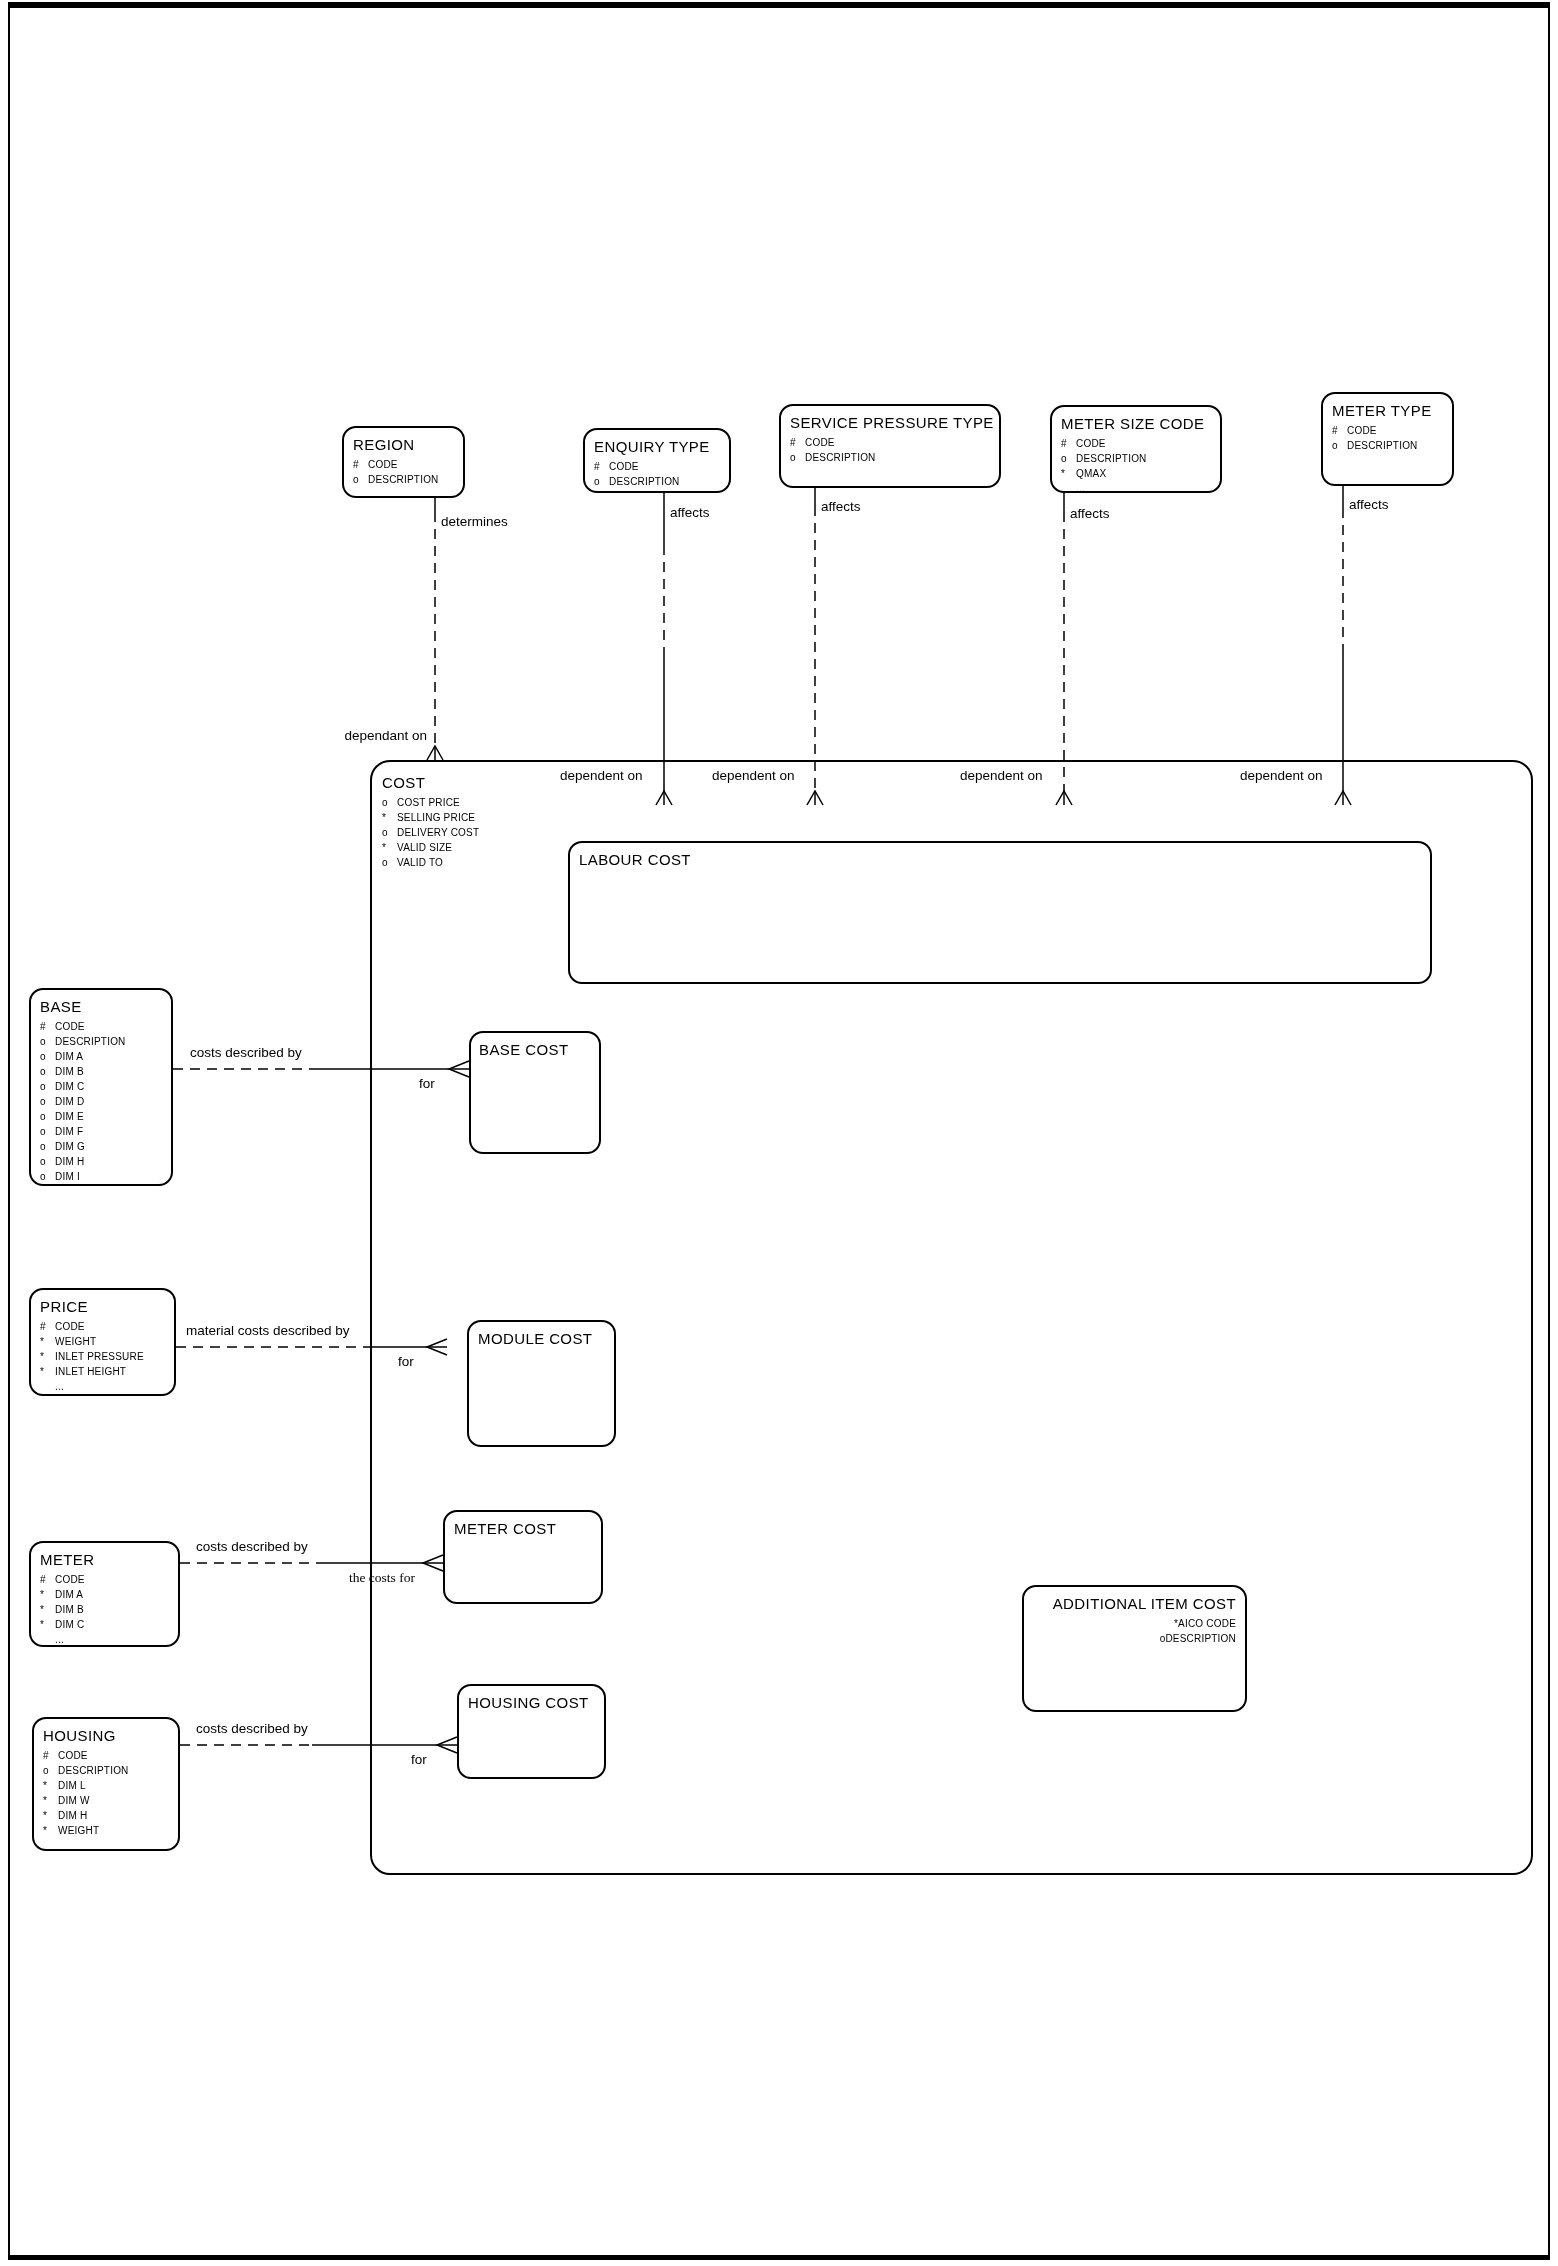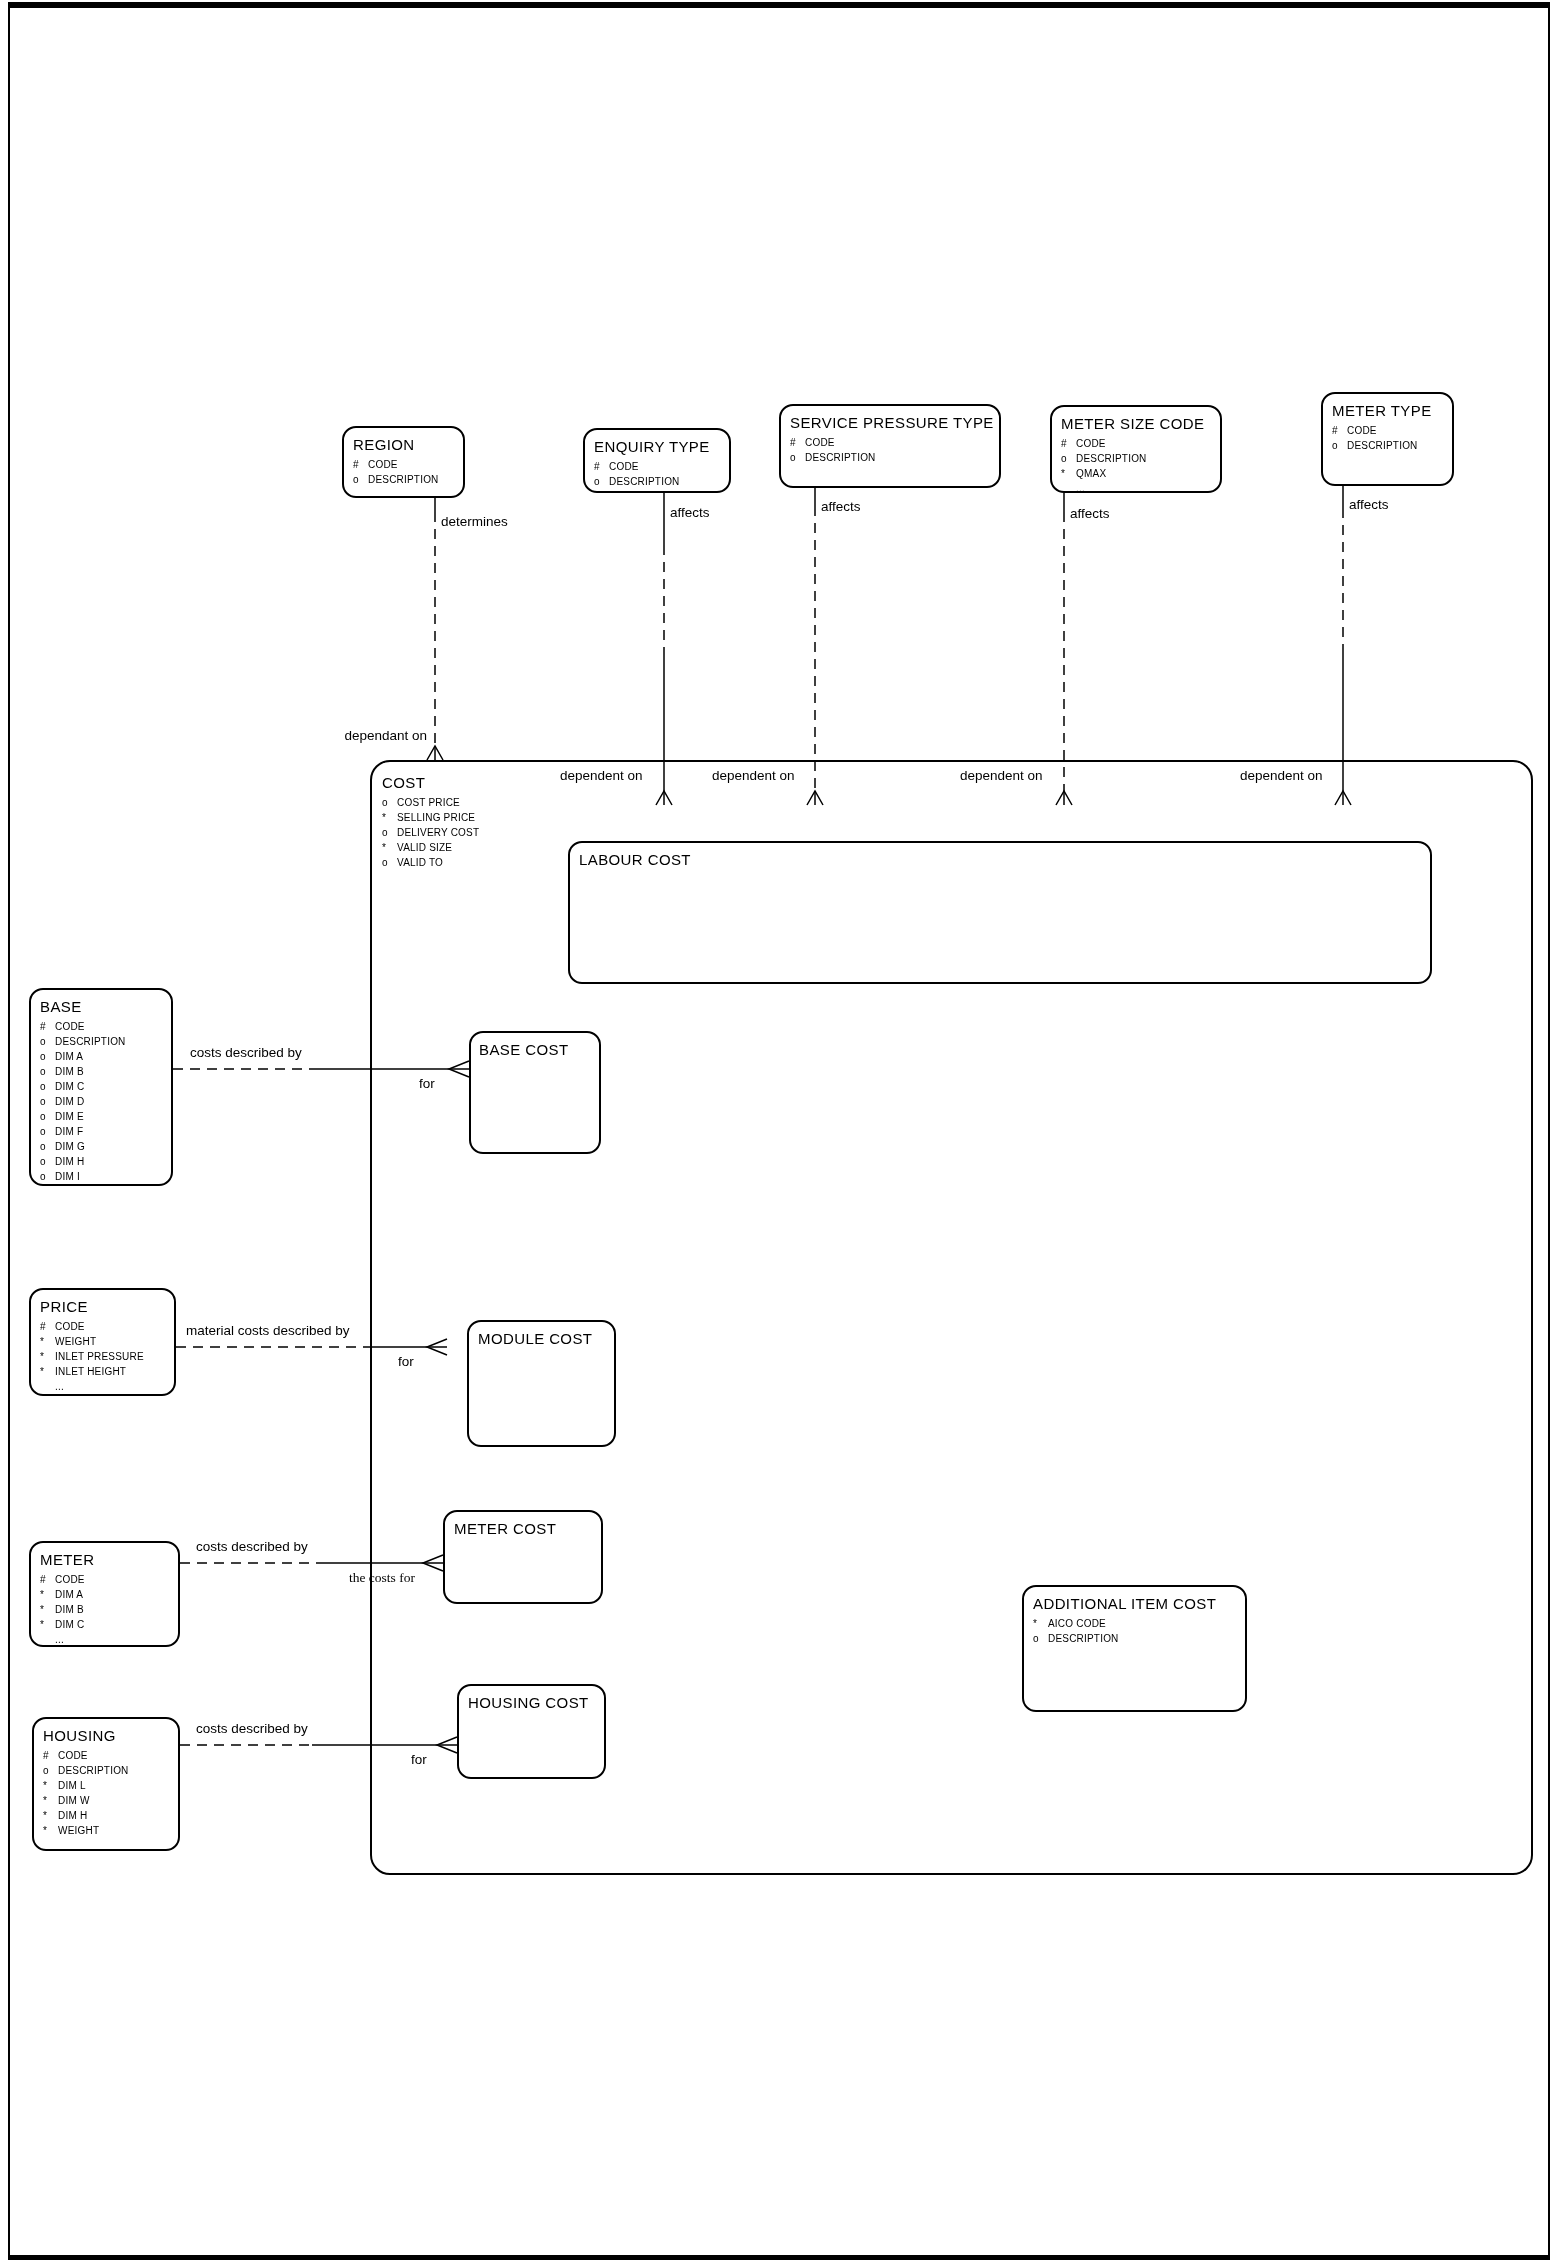--- a/index.html
+++ b/index.html
@@ -156,21 +156,21 @@
       </div>
       <div class="entity" style="left: 447px; top: 1320px; width: 149px; height: 127px; margin-left: 20px;">
         <div class="entity-title">MODULE COST</div>
       </div>
       <div class="entity" style="left: 443px; top: 1510px; width: 160px; height: 94px;">
         <div class="entity-title">METER COST</div>
       </div>
       <div class="entity" style="left: 457px; top: 1684px; width: 149px; height: 95px;">
         <div class="entity-title">HOUSING COST</div>
       </div>
-      <div class="entity" style="left: 1022px; top: 1585px; width: 225px; height: 127px;">
+      <div class="entity" style="left: 1022px; top: 1585px; width: 225px; height: 127px; text-align: right;">
         <div class="entity-title">ADDITIONAL ITEM COST</div>
         <div class="attr"><span class="p">*</span><span>AICO CODE</span></div>
         <div class="attr"><span class="p">o</span><span>DESCRIPTION</span></div>
       </div>
     </div>
   <div id="label-layer">
       <div class="rel-label" style="left: 441px; top: 514px;">determines</div>
       <div class="rel-label end" style="left: 427px; top: 728px;">dependant on</div>
       <div class="rel-label" style="left: 670px; top: 505px;">affects</div>
       <div class="rel-label" style="left: 560px; top: 768px;">dependent on</div>

